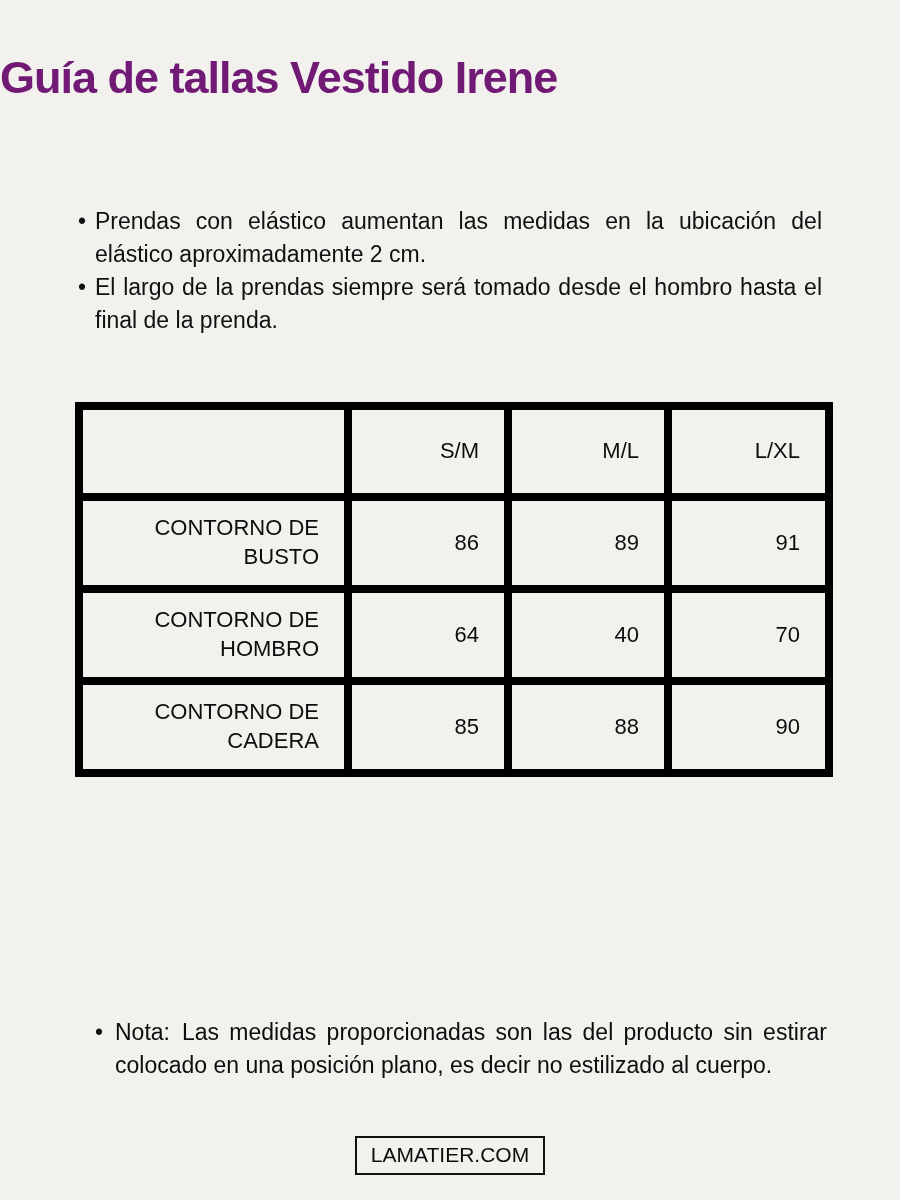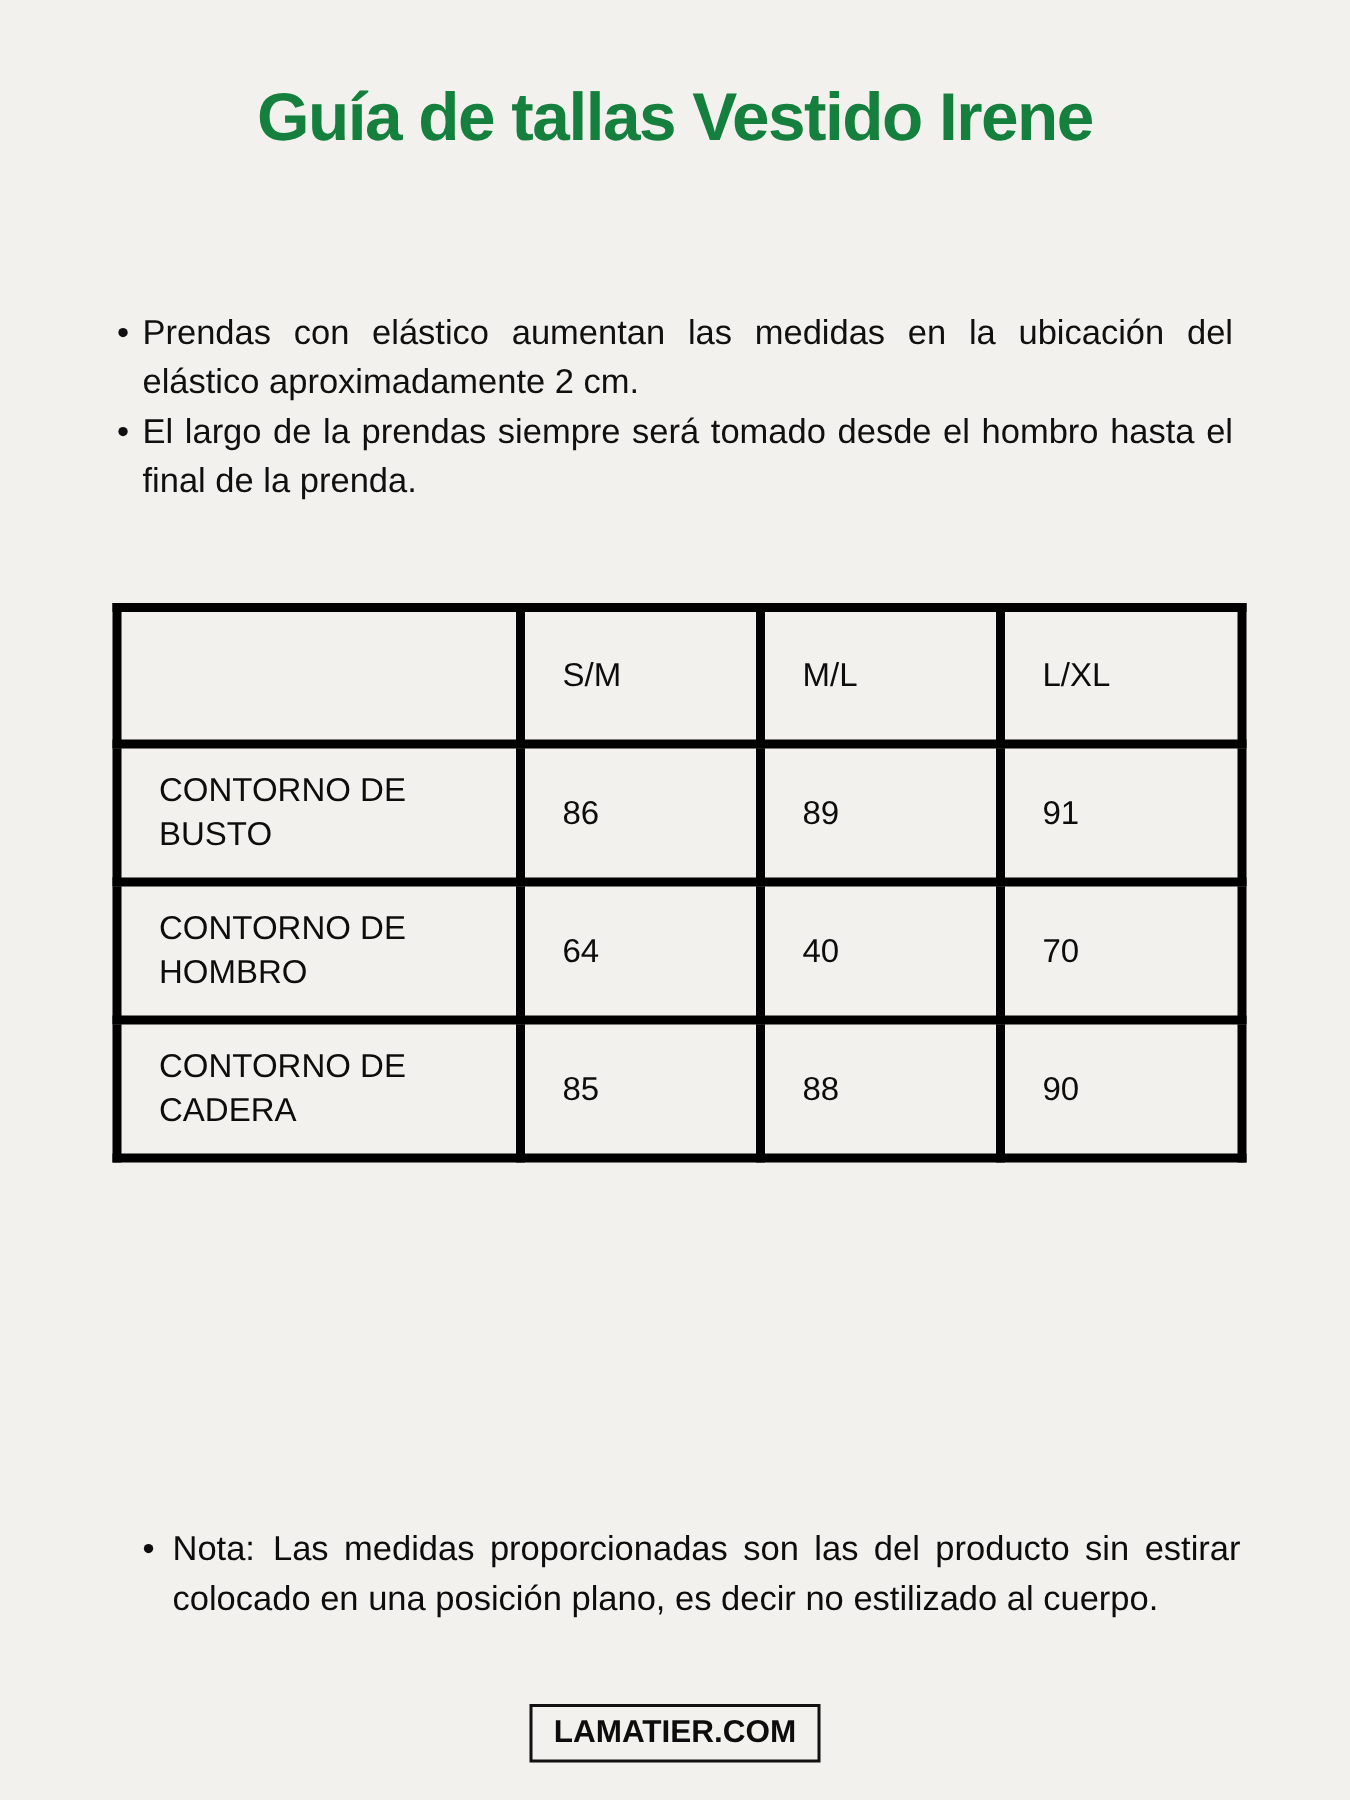--- a/index.html
+++ b/index.html
@@ -16,25 +16,25 @@
     background: #f2f1ed;
     overflow: hidden;
   }
 
   
   .title {
     position: absolute;
     top: 52px;
     left: 0;
     right: 0;
-    text-align: center;
+    text-align: left;
     font-size: 45px;
     font-weight: 800;
     letter-spacing: -1px;
-    color: #15803d;
+    color: #701a75;
   }
 
   
   .considerations {
     position: absolute;
     top: 205px;
     left: 78px;
     right: 78px;
     font-size: 23px;
     line-height: 33px;
@@ -69,22 +69,22 @@
     table-layout: fixed;
     font-size: 22px;
     color: #0d0d0d;
   }
   table.size-table col.c-label { width: 269px; }
   table.size-table col.c-sm  { width: 160px; }
   table.size-table col.c-ml  { width: 160px; }
   table.size-table col.c-lxl { width: 161px; }
   table.size-table th,
   table.size-table td {
-    border: 6px solid #000000;
-    text-align: left;
+    border: 8px solid #000000;
+    text-align: right;
     vertical-align: middle;
     font-weight: normal;
     line-height: 1.3;
     padding: 0 25px;
   }
   table.size-table thead th { height: 91px; }
   table.size-table tbody td { height: 92px; }
 
   
   .note {
@@ -105,21 +105,21 @@
     top: 1136px;
     left: 0;
     right: 0;
     text-align: center;
   }
   .brand-box {
     display: inline-block;
     border: 2px solid #111111;
     padding: 5px 14px 6px 14px;
     font-size: 21px;
-    font-weight: bold;
+    font-weight: normal;
     letter-spacing: 0;
     color: #0d0d0d;
     background: transparent;
   }
 </style>
 </head>
 <body>
 
 <div class="page">
 

